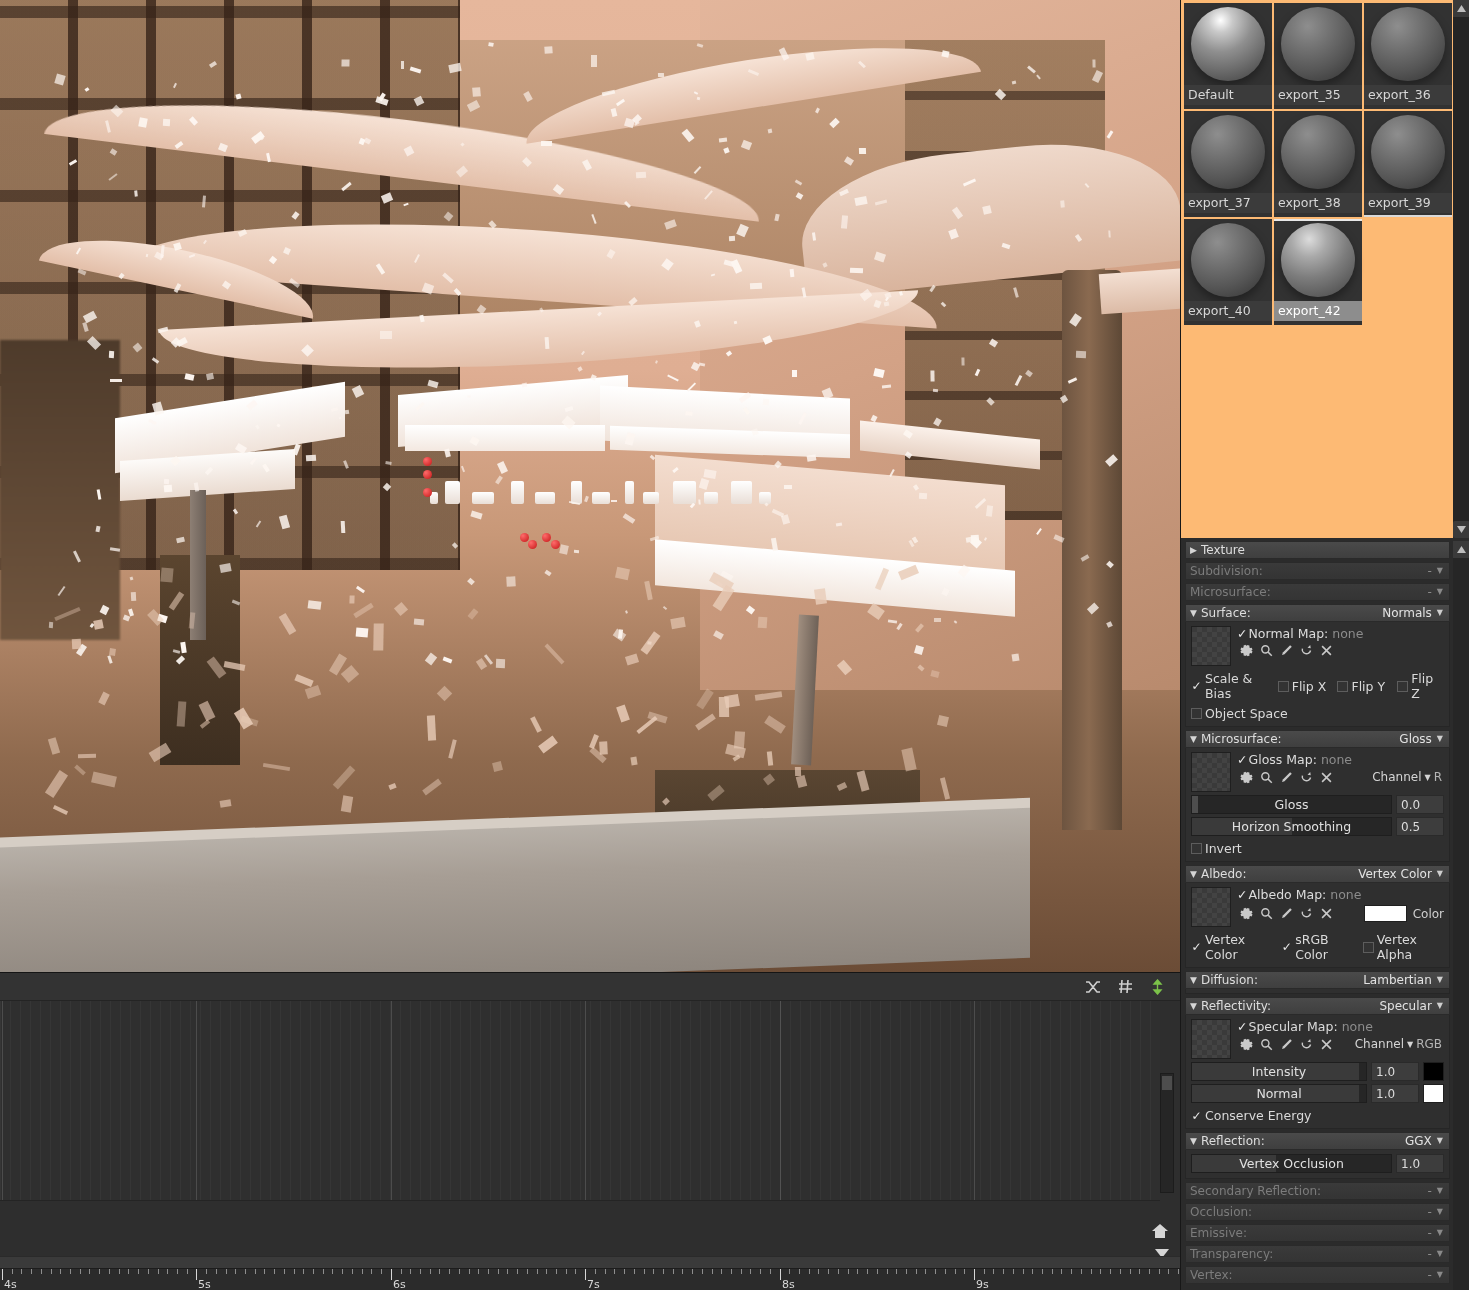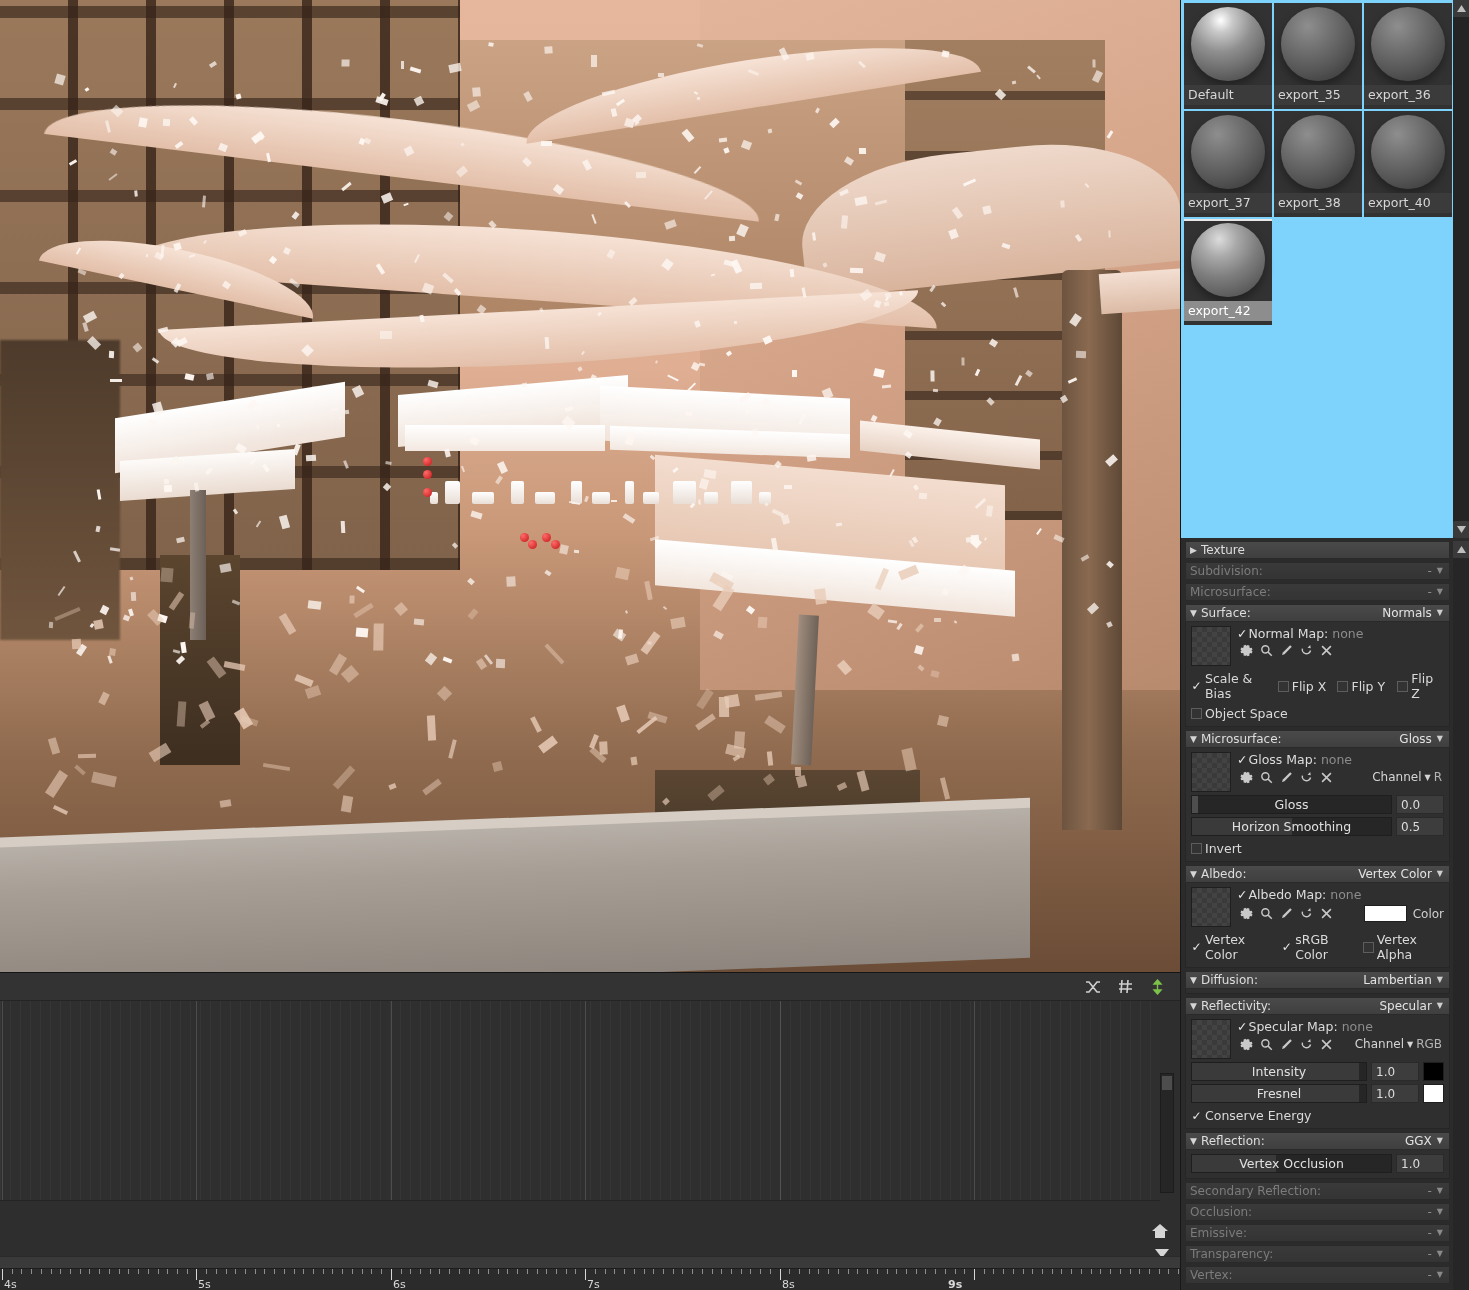--- a/index.html
+++ b/index.html
@@ -175,21 +175,21 @@
   #playhead{ position:absolute; right:4px; top:1256px; width:12px; height:12px; }
 
   
   #right{
     position:absolute; left:1180px; top:0; width:289px; height:1290px;
     background:#2b2b2b; border-left:1px solid #171717;
   }
   
   #matgrid{
     position:absolute; left:0; top:0; width:272px; height:538px;
-    background:#7dd3fc; padding:3px 0 0 3px;
+    background:#fdba74; padding:3px 0 0 3px;
     display:flex; flex-wrap:wrap; align-content:flex-start; gap:2px;
   }
   .mat{
     width:88px; height:106px; background:#323232; position:relative; cursor:pointer;
   }
   .mat .ball{
     position:absolute; left:7px; top:4px; width:74px; height:74px; border-radius:50%;
     background:radial-gradient(circle at 36% 26%, #8e8e8e 0%, #6f6f6f 34%, #565656 62%, #3f3f3f 85%, #343434 100%);
     box-shadow:0 5px 10px rgba(0,0,0,.35);
   }
@@ -952,21 +952,21 @@
       <div class="rlabel" style="left: 4px;">4s</div>
       <div class="rtick maj" style="left: 196px;"></div>
       <div class="rlabel" style="left: 198px;">5s</div>
       <div class="rtick maj" style="left: 391px;"></div>
       <div class="rlabel" style="left: 393px;">6s</div>
       <div class="rtick maj" style="left: 585px;"></div>
       <div class="rlabel" style="left: 587px;">7s</div>
       <div class="rtick maj" style="left: 780px;"></div>
       <div class="rlabel" style="left: 782px;">8s</div>
       <div class="rtick maj" style="left: 974px;"></div>
-      <div class="rlabel" style="left: 948px; font-weight: bold;">9s</div>
+      <div class="rlabel" style="left: 976px;">9s</div>
     </div>
 
   <div id="right">
 
     <div id="matgrid">
         <div class="mat default">
           <div class="ball"></div>
           <div class="name">Default</div>
         </div>
         <div class="mat">
@@ -977,20 +977,24 @@
           <div class="ball"></div>
           <div class="name">export_36</div>
         </div>
         <div class="mat">
           <div class="ball"></div>
           <div class="name">export_37</div>
         </div>
         <div class="mat">
           <div class="ball"></div>
           <div class="name">export_38</div>
+        </div>
+        <div class="mat underline">
+          <div class="ball"></div>
+          <div class="name">export_39</div>
         </div>
         <div class="mat">
           <div class="ball"></div>
           <div class="name">export_40</div>
         </div>
         <div class="mat sel">
           <div class="ball"></div>
           <div class="name">export_42</div>
         </div>
       </div>
@@ -1277,21 +1281,21 @@
             <span class="strack">
               <span class="sfill" id="fill-inten" style="background: rgb(58, 58, 58); width: 96%;"></span>
               <span class="slabel">Intensity</span>
             </span>
             <span class="sbox">1.0</span>
             <span class="cswatch" id="inten-color" style="background: rgb(0, 0, 0);"></span>
           </div>
           <div class="slider">
             <span class="strack">
               <span class="sfill" id="fill-fres" style="background: rgb(58, 58, 58); width: 96%;"></span>
-              <span class="slabel">Fresnel</span>
+              <span class="slabel">Normal</span>
             </span>
             <span class="sbox">1.0</span>
             <span class="cswatch" id="fres-color" style="background: rgb(255, 255, 255);"></span>
           </div>
           <div class="checkrow">
             <span class="cbx">
               <span class="tick">✓</span>
               <span>Conserve Energy</span>
             </span>
           </div>

